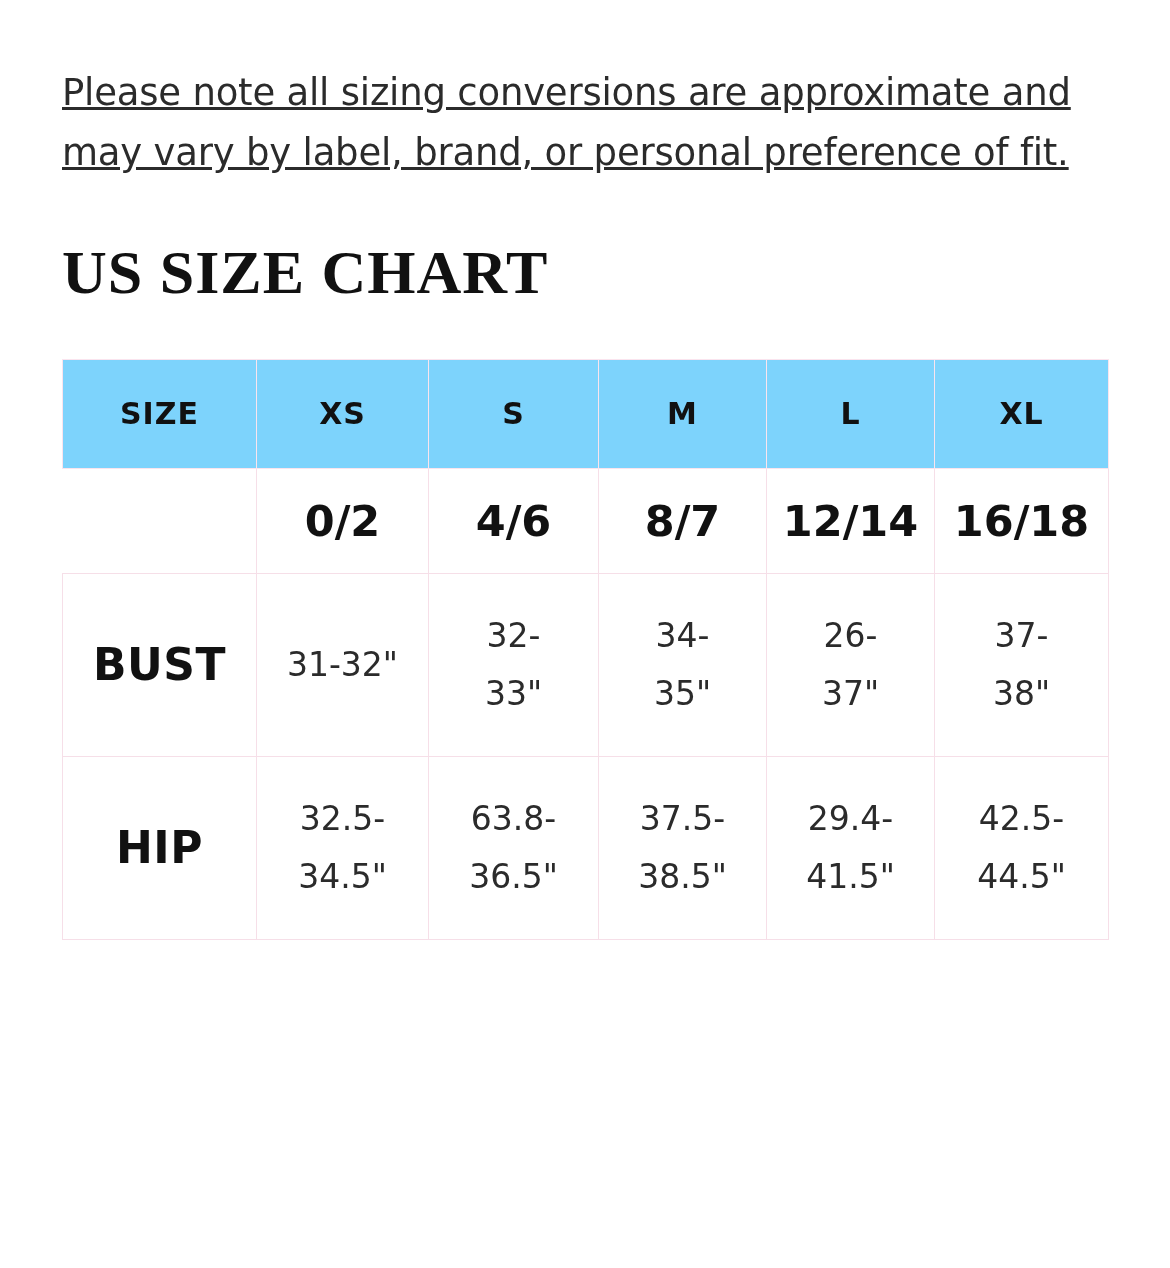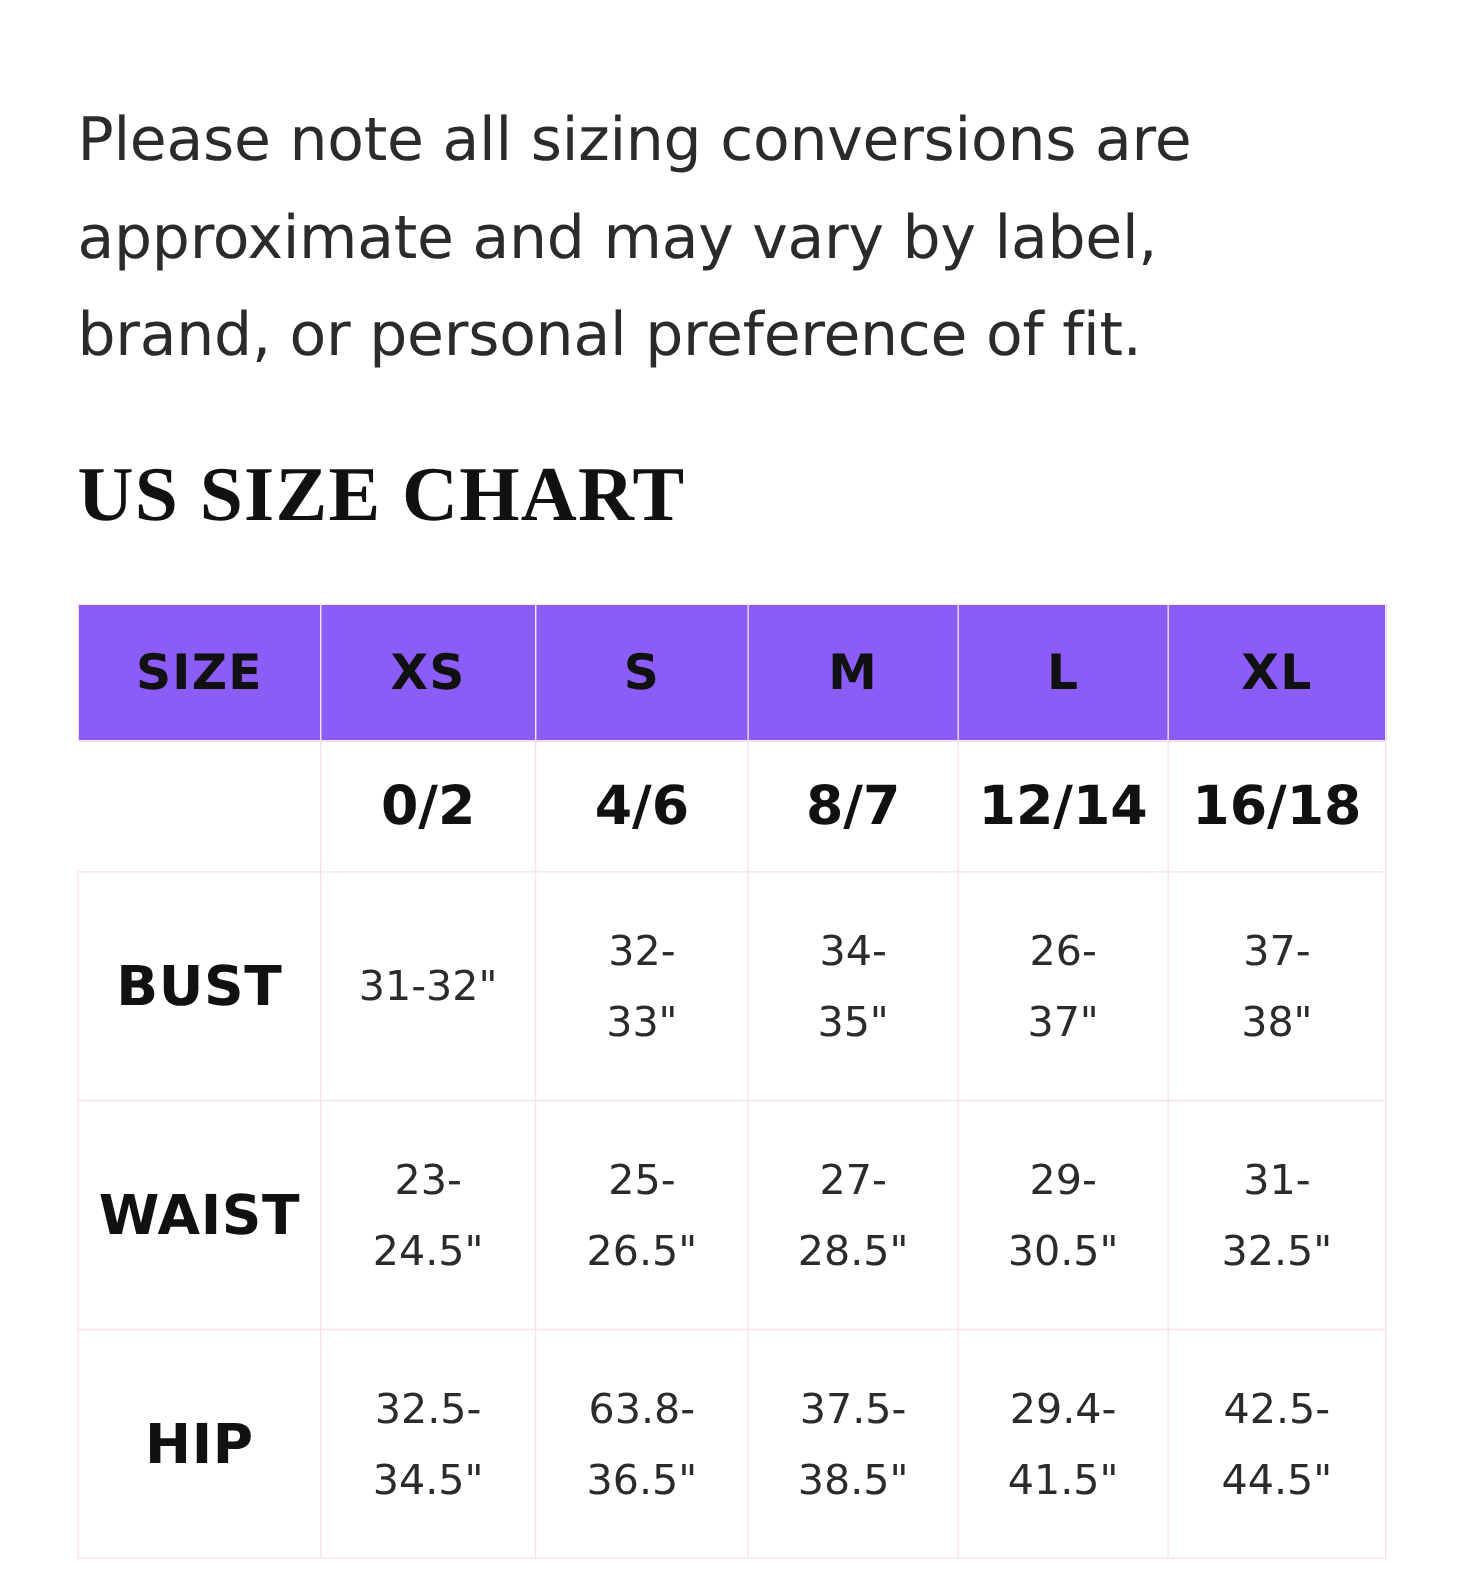--- a/index.html
+++ b/index.html
@@ -17,26 +17,27 @@
   .page {
     position: relative;
     width: 1170px;
     height: 1268px;
     box-sizing: border-box;
     padding: 0 62px;
   }
   .note {
     padding-top: 26px;
     font-family: "DejaVu Sans", sans-serif;
-    font-size: 48px;
+    font-size: 37px;
     line-height: 1.62;
     color: #2b2b2b;
     letter-spacing: -0.2px;
     max-width: 1030px;
     font-weight: 400;
+    text-decoration: underline;
   }
   .chart-title {
     margin-top: 58px;
     font-family: "Liberation Serif", serif;
     font-weight: 700;
     font-size: 62px;
     line-height: 1;
     letter-spacing: 1px;
     color: #111111;
   }
@@ -59,24 +60,24 @@
   }
   
   col.c0 { width: 194px; }
   col.c1 { width: 172px; }
   col.c2 { width: 170px; }
   col.c3 { width: 168px; }
   col.c4 { width: 168px; }
   col.c5 { width: 174px; }
 
   thead tr.head-row th {
-    background: #8b5cf6;
+    background: #7dd3fc;
     height: 108px;
     font-weight: 700;
-    font-size: 39px;
+    font-size: 30px;
     letter-spacing: 1px;
     color: #111111;
     border-color: #fae4ee;
   }
   tbody tr.numeric-row td {
     height: 104px;
     font-weight: 700;
     font-size: 43px;
     color: #111111;
   }
@@ -156,43 +157,20 @@
           <td class="value-cell">
             <span class="val-line">26-</span>
             <span class="val-line">37"</span>
           </td>
           <td class="value-cell">
             <span class="val-line">37-</span>
             <span class="val-line">38"</span>
           </td>
         </tr>
 
-        <tr class="measure-row">
-          <td class="label-cell">WAIST</td>
-          <td class="value-cell">
-            <span class="val-line">23-</span>
-            <span class="val-line">24.5"</span>
-          </td>
-          <td class="value-cell">
-            <span class="val-line">25-</span>
-            <span class="val-line">26.5"</span>
-          </td>
-          <td class="value-cell">
-            <span class="val-line">27-</span>
-            <span class="val-line">28.5"</span>
-          </td>
-          <td class="value-cell">
-            <span class="val-line">29-</span>
-            <span class="val-line">30.5"</span>
-          </td>
-          <td class="value-cell">
-            <span class="val-line">31-</span>
-            <span class="val-line">32.5"</span>
-          </td>
-        </tr>
 
         <tr class="measure-row">
           <td class="label-cell">HIP</td>
           <td class="value-cell">
             <span class="val-line">32.5-</span>
             <span class="val-line">34.5"</span>
           </td>
           <td class="value-cell">
             <span class="val-line">63.8-</span>
             <span class="val-line">36.5"</span>

